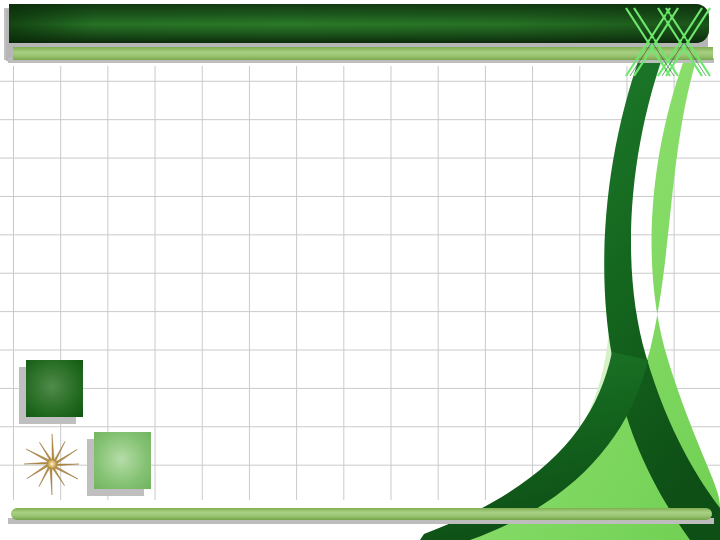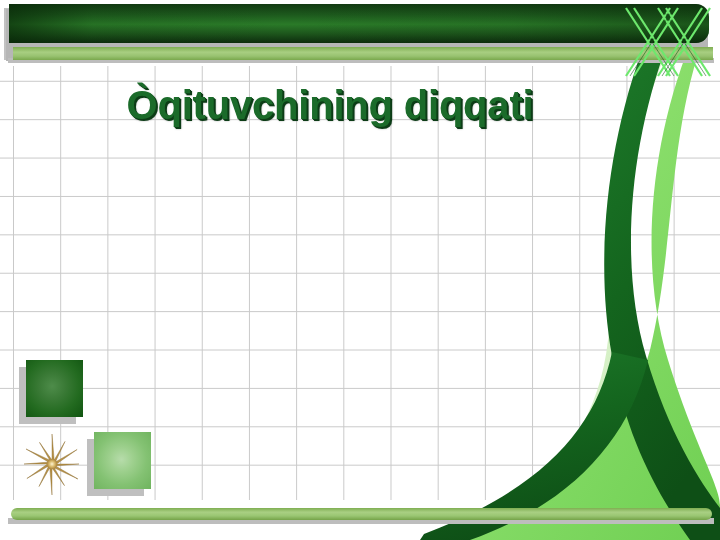--- a/index.html
+++ b/index.html
@@ -352,19 +352,18 @@
           <polygon points="0,-2.6 0,-30 2.3,-2.6"></polygon>
         </g>
       <g transform="rotate(330)">
           <polygon points="0,-2.3 0,-25 2.0,-2.3"></polygon>
         </g>
     </g>
     <circle cx="34" cy="34" r="5.2" fill="url(#burstCore)"></circle>
   </svg>
 
   <div class="title-block">
-    <div class="title-line">Òqituvchining diqqati</div>
   </div>
 
   <div class="bottom-shadow"></div>
   <div class="bottom-bar"></div>
 
 </div>
 
 </body></html>

